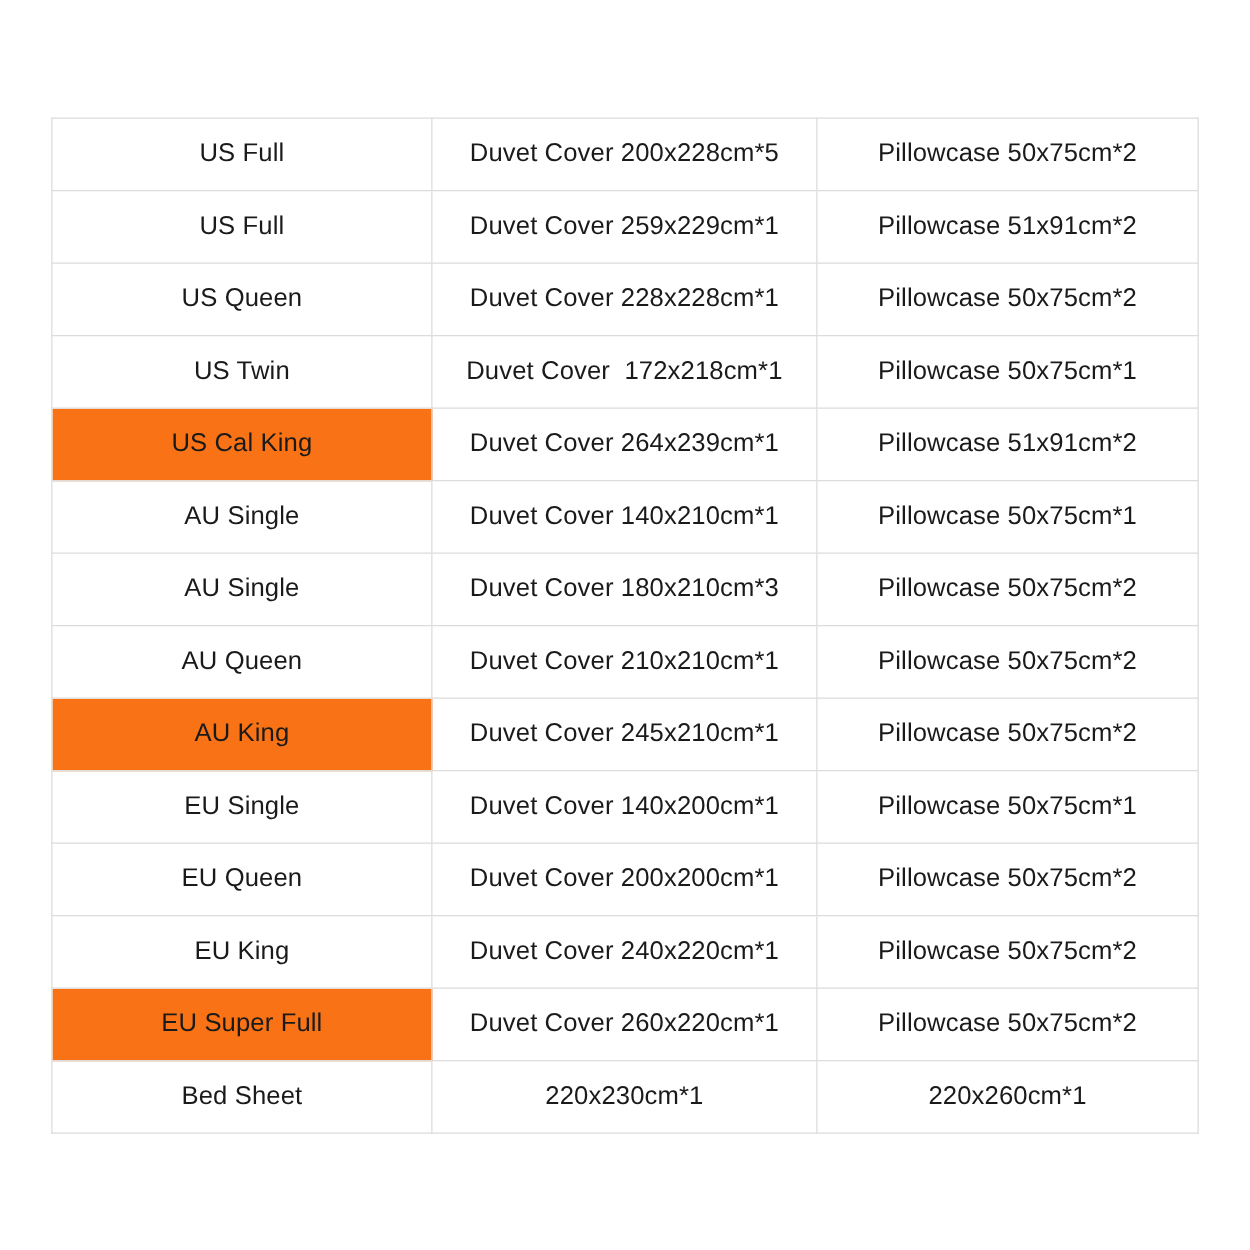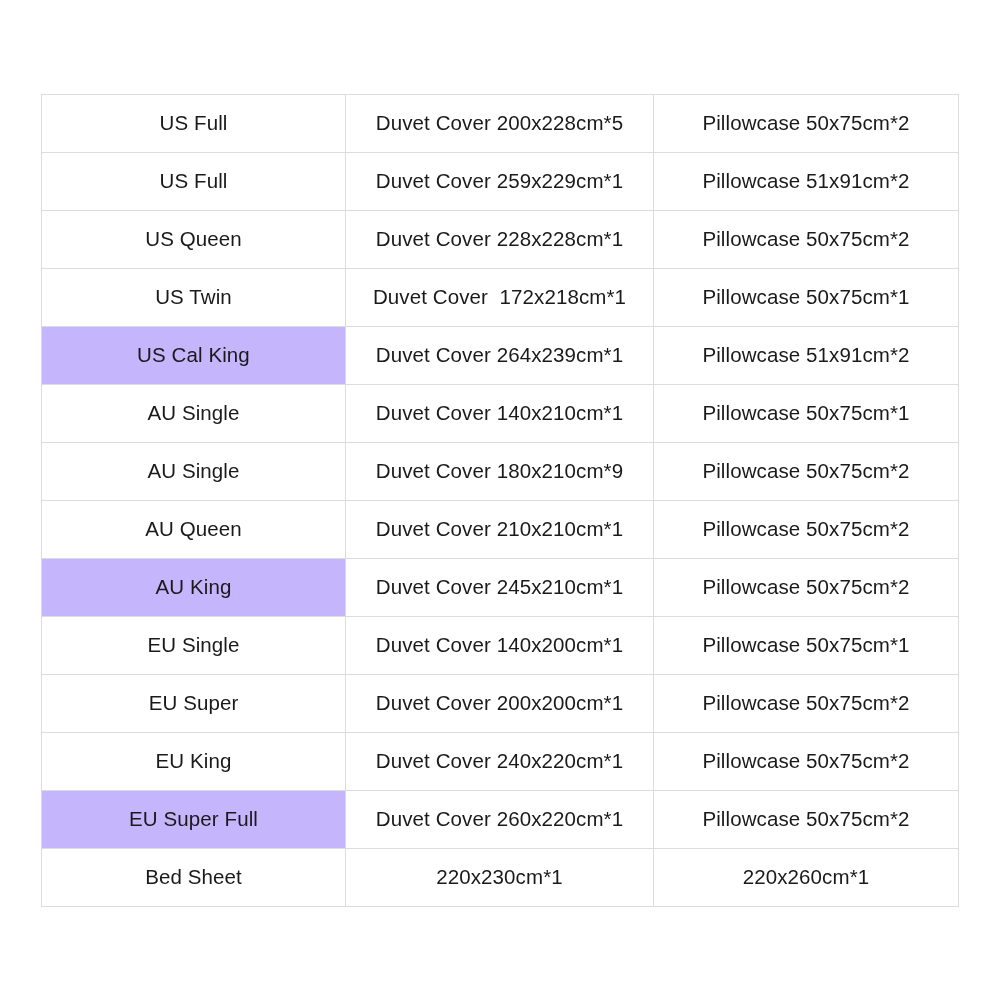--- a/index.html
+++ b/index.html
@@ -45,21 +45,21 @@
     font-weight: 400;
     letter-spacing: 0.1px;
     padding: 0 4px;
     white-space: pre;
     line-height: 1.2;
   }
   .size-table td.name-cell {
     font-size: 20.5px;
   }
   .size-table tr.highlight td.name-cell {
-    background: #c4b5fd;
+    background: #f97316;
   }
 </style>
 </head>
 <body>
 
 <div class="page">
   <table class="size-table">
     <colgroup>
       <col class="c1">
       <col class="c2">
@@ -91,40 +91,40 @@
           <td class="duvet-cell">Duvet Cover 264x239cm*1</td>
           <td class="pillow-cell">Pillowcase 51x91cm*2</td>
         </tr>
         <tr>
           <td class="name-cell">AU Single</td>
           <td class="duvet-cell">Duvet Cover 140x210cm*1</td>
           <td class="pillow-cell">Pillowcase 50x75cm*1</td>
         </tr>
         <tr>
           <td class="name-cell">AU Single</td>
-          <td class="duvet-cell">Duvet Cover 180x210cm*9</td>
+          <td class="duvet-cell">Duvet Cover 180x210cm*3</td>
           <td class="pillow-cell">Pillowcase 50x75cm*2</td>
         </tr>
         <tr>
           <td class="name-cell">AU Queen</td>
           <td class="duvet-cell">Duvet Cover 210x210cm*1</td>
           <td class="pillow-cell">Pillowcase 50x75cm*2</td>
         </tr>
         <tr class="highlight">
           <td class="name-cell">AU King</td>
           <td class="duvet-cell">Duvet Cover 245x210cm*1</td>
           <td class="pillow-cell">Pillowcase 50x75cm*2</td>
         </tr>
         <tr>
           <td class="name-cell">EU Single</td>
           <td class="duvet-cell">Duvet Cover 140x200cm*1</td>
           <td class="pillow-cell">Pillowcase 50x75cm*1</td>
         </tr>
         <tr>
-          <td class="name-cell">EU Super</td>
+          <td class="name-cell">EU Queen</td>
           <td class="duvet-cell">Duvet Cover 200x200cm*1</td>
           <td class="pillow-cell">Pillowcase 50x75cm*2</td>
         </tr>
         <tr>
           <td class="name-cell">EU King</td>
           <td class="duvet-cell">Duvet Cover 240x220cm*1</td>
           <td class="pillow-cell">Pillowcase 50x75cm*2</td>
         </tr>
         <tr class="highlight">
           <td class="name-cell">EU Super Full</td>

